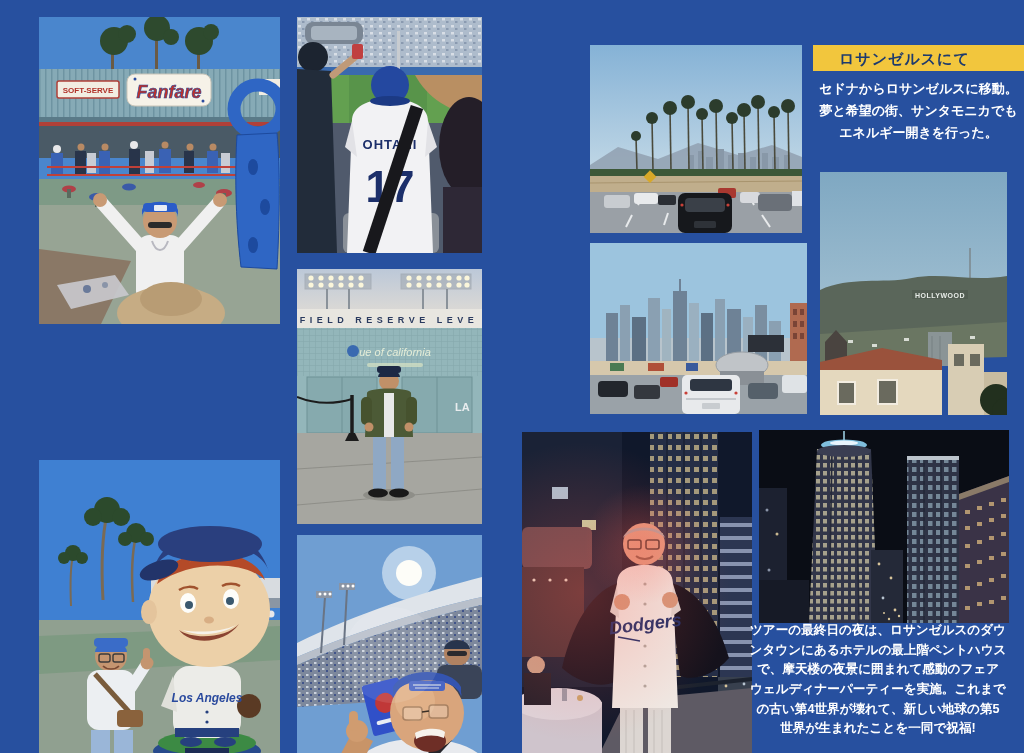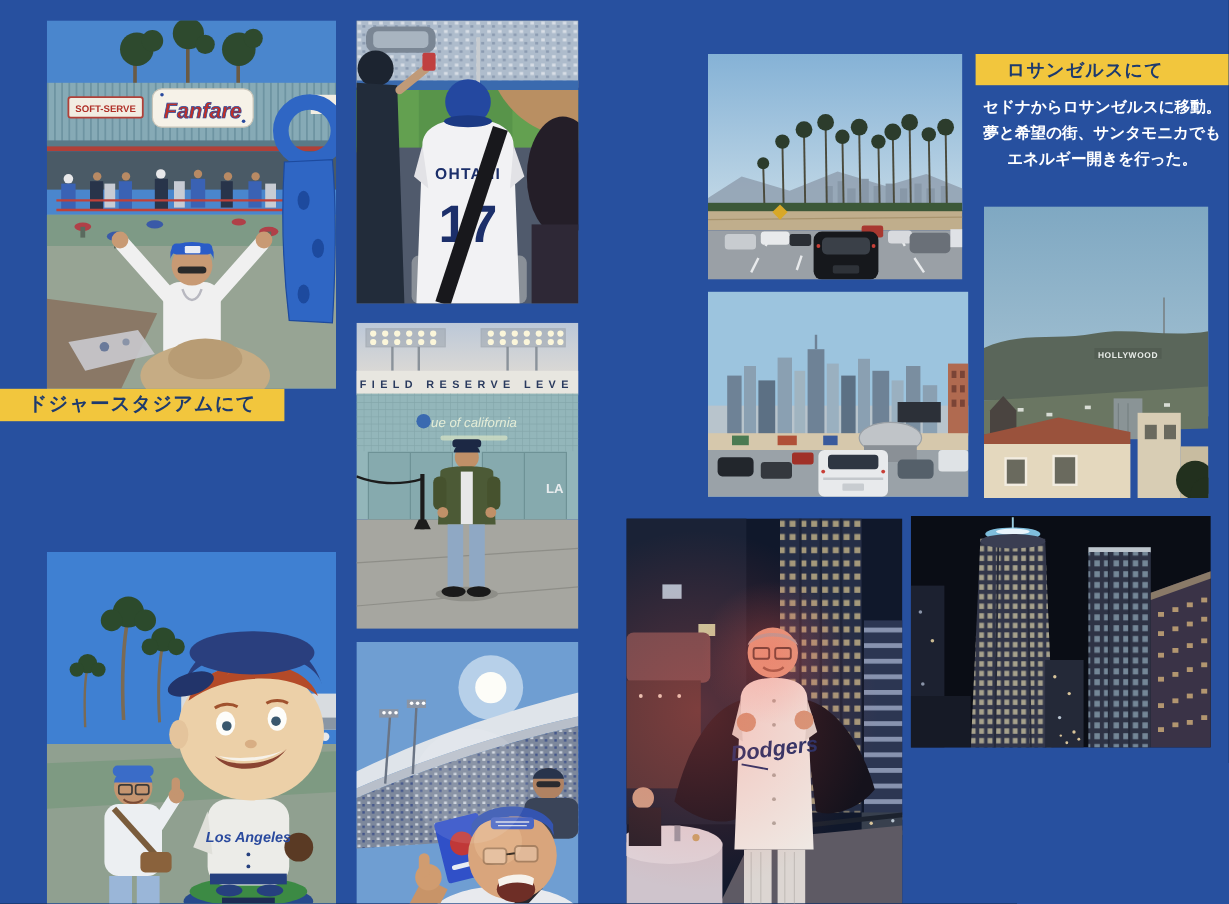--- a/index.html
+++ b/index.html
@@ -424,23 +424,20 @@
       </g>
       <g>
         <polygon points="38,230 56,196 76,206 64,230" fill="#c89468"></polygon>
         <circle cx="60" cy="196" r="11" fill="#d09c70"></circle>
         <rect x="52" y="176" width="9" height="20" rx="4.5" fill="#d09c70"></rect>
       </g>
       <circle cx="95" cy="120" r="48" fill="#ffffff" opacity="0.1"></circle>
     </svg>
   </figure>
 
-  <div class="tag tag-left">
-    <span>ドジャースタジアムにて</span>
-  </div>
 
   <figure class="photo" style="left:578px;top:33px;width:212px;height:188px;">
     <svg viewBox="0 0 212 188" preserveAspectRatio="none">
       <defs>
         <linearGradient id="fwySky" x1="0" y1="0" x2="0" y2="1">
           <stop offset="0" stop-color="#85b2d6"></stop>
             <stop offset="1" stop-color="#c2d8e6"></stop>
         </linearGradient>
       </defs>
       <rect width="212" height="130" fill="url(#fwySky)"></rect>
@@ -769,14 +766,20 @@
     </svg>
   </figure>
 
   <div class="tag tag-right">
     <span>ロサンゼルスにて</span>
   </div>
   <div class="caption caption-right">セドナからロサンゼルスに移動。
 夢と希望の街、サンタモニカでも
 エネルギー開きを行った。</div>
 
+  <div class="caption caption-bottom">ツアーの最終日の夜は、ロサンゼルスのダウ
+ンタウンにあるホテルの最上階ペントハウス
+で、摩天楼の夜景に囲まれて感動のフェア
+ウェルディナーパーティーを実施。これまで
+の古い第4世界が壊れて、新しい地球の第5
+世界が生まれたことを一同で祝福!</div>
 
 </div>
 
 </body></html>

